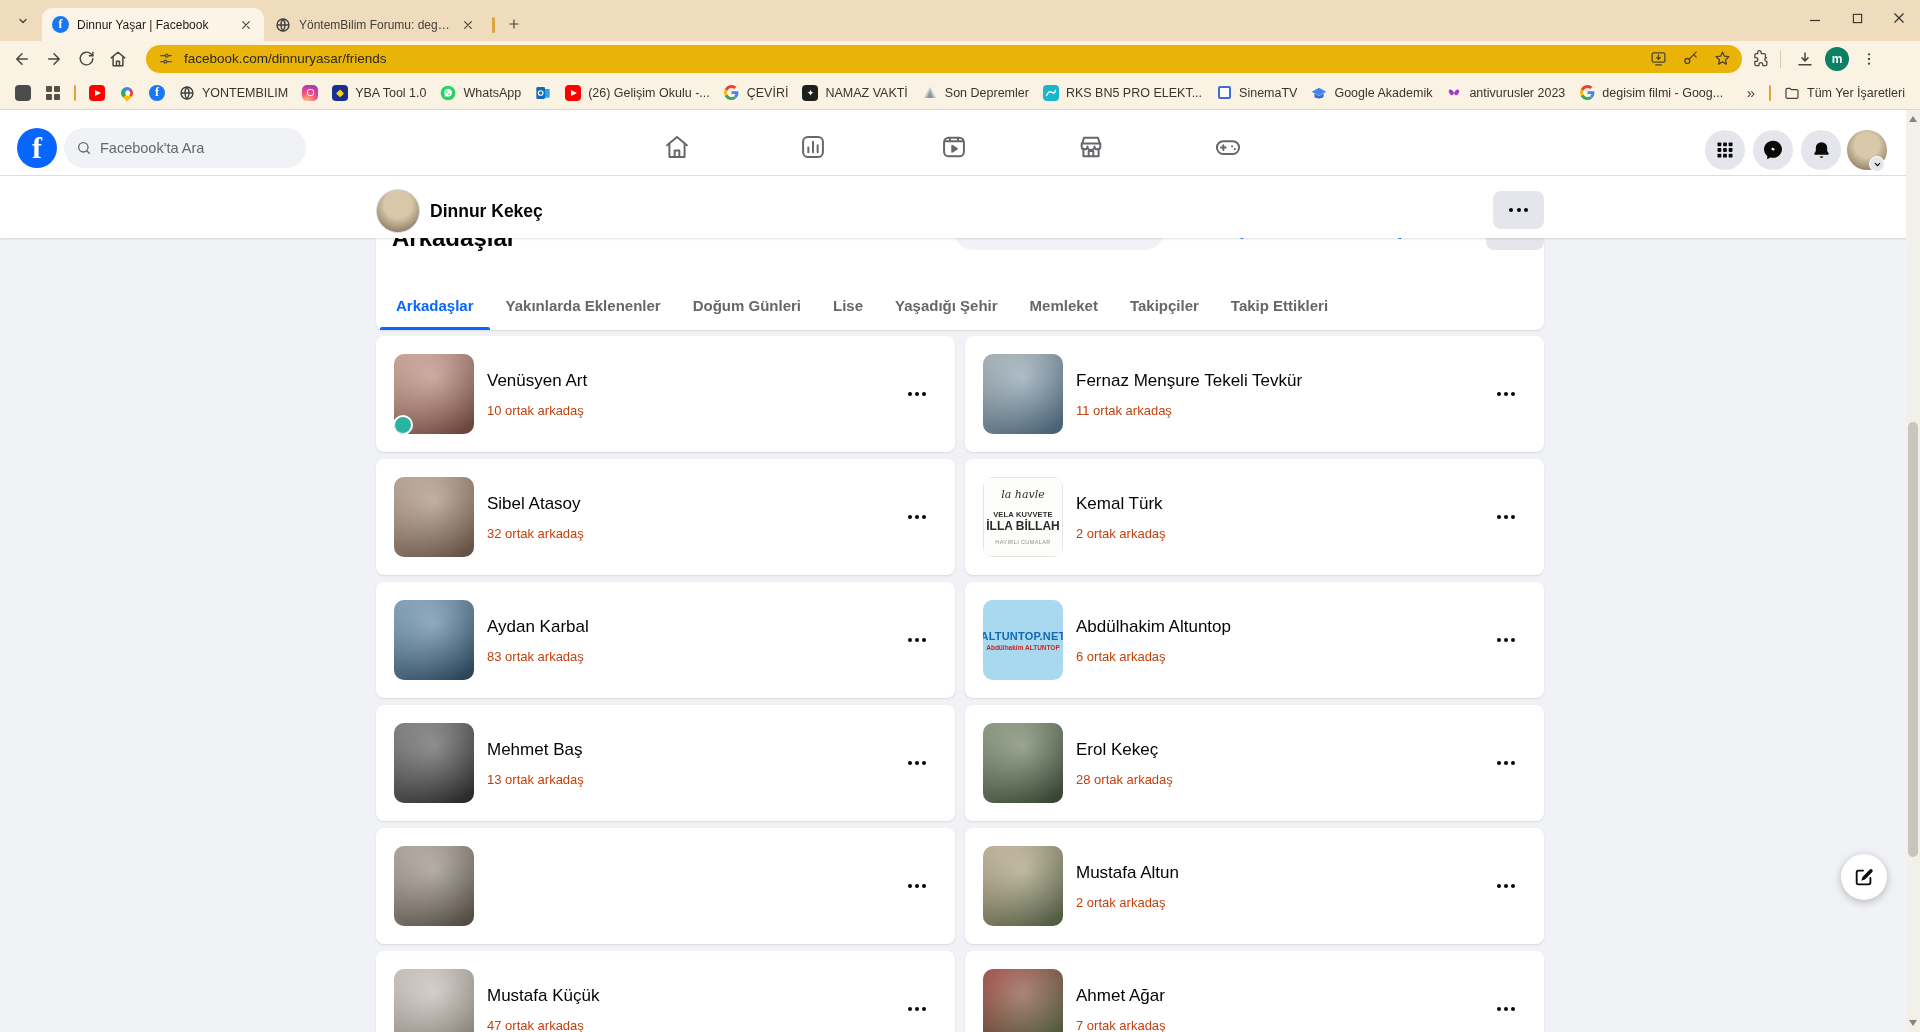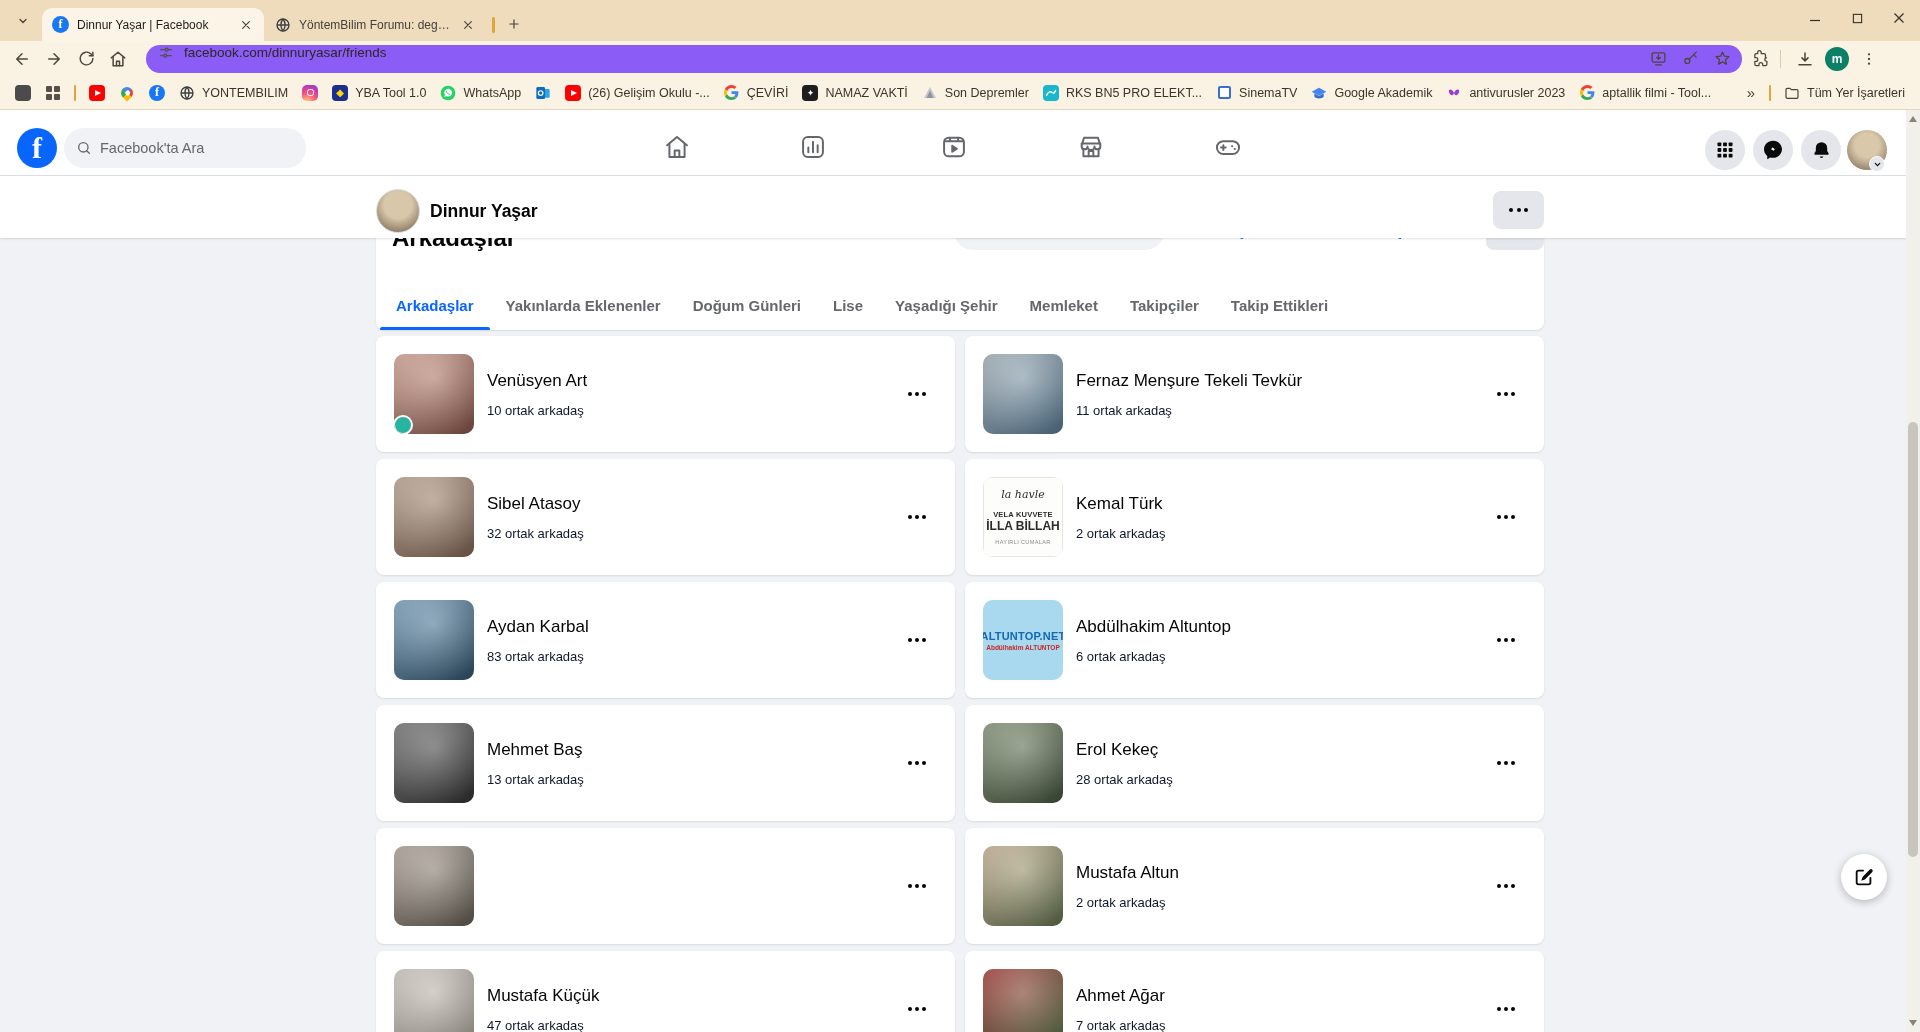--- a/index.html
+++ b/index.html
@@ -17,21 +17,21 @@
   .btab-close{width:16px;height:16px;border-radius:50%;display:flex;align-items:center;justify-content:center}
   .btab:not(.active)::after{content:"";position:absolute;right:-1px;top:8px;height:17px;width:1px}
   .tab-sep{width:3px;height:16px;background:#DEA53E;border-radius:2px;margin:0 6px 8px 6px}
   .newtab-btn{width:26px;height:26px;margin-bottom:4px;display:flex;align-items:center;justify-content:center;color:#4a4337}
   .wincontrols{position:absolute;right:0;top:0;height:36px;display:flex}
   .winbtn{width:42px;height:36px;display:flex;align-items:center;justify-content:center;color:#36302a}
 
   .toolbar{position:absolute;left:0;top:41px;width:1920px;height:35px;background:#FAF2E3;display:flex;align-items:center}
   .navbtn{width:28px;height:28px;margin-left:4px;border-radius:50%;display:flex;align-items:center;justify-content:center;color:#4d453a}
   .navbtn:first-child{margin-left:8px}
-  .omnibox{height:28px;flex:0 0 auto;width:1596px;margin-left:14px;background:#8b5cf6;border-radius:14px;display:flex;align-items:flex-start;padding:0 6px 0 12px}
+  .omnibox{height:28px;flex:0 0 auto;width:1596px;margin-left:14px;background:#eab308;border-radius:14px;display:flex;align-items:center;padding:0 6px 0 12px}
   .omni-icon{color:#55504a;display:flex;align-items:center;margin-right:10px}
   .omni-url{font-size:13.5px;color:#2c2archive82a;color:#2c2823;flex:1;white-space:nowrap}
   .omni-right{display:flex;align-items:center;gap:4px}
   .omni-right .navbtn{margin-left:0}
   .tb-sep{width:1px;height:18px;background:#D9CBAF;margin:0 6px}
   .avatar-m{width:24px;height:24px;border-radius:50%;background:#0b8064;color:#fff;font-size:12px;font-weight:bold;display:flex;align-items:center;justify-content:center}
 
   .bookmarks{position:absolute;left:0;top:76px;width:1920px;height:34px;background:#FAF2E3;border-bottom:1px solid #E4D7BE;display:flex;align-items:center;padding:0 8px;font-size:12.5px;color:#3a352c}
   .bm{display:flex;align-items:center;height:24px;padding:0 7px;border-radius:6px;flex:0 0 auto}
   .bm-ic{width:16px;height:16px;display:flex;align-items:center;justify-content:center}
@@ -81,21 +81,21 @@
   .ftab.active{color:#0866FF}
   .ftab.active::after{content:"";position:absolute;left:0;right:0;bottom:0;height:3px;background:#0866FF;border-radius:2px 2px 0 0}
 
   .friends-grid{position:absolute;left:376px;top:226px;width:1168px;display:grid;grid-template-columns:1fr 1fr;column-gap:10px;row-gap:7px;z-index:1}
   .fcard{background:#fff;border-radius:8px;box-shadow:0 1px 2px rgba(0,0,0,.1);height:116px;display:flex;align-items:center;padding:0 16px 0 18px;position:relative}
   .favatar{width:80px;height:80px;border-radius:10px;flex:0 0 auto;position:relative;overflow:hidden;background:#ddd}
   .favatar .shade{position:absolute;inset:0;background:radial-gradient(circle at 50% 30%,rgba(255,255,255,.25),rgba(0,0,0,.18) 85%)}
   .av-badge{position:absolute;left:-1px;bottom:-1px;width:20px;height:20px;border-radius:50%;border:2px solid #fff}
   .fmeta{margin-left:13px;flex:1;min-width:0}
   .fname{font-size:17px;font-weight:normal;color:#050505;white-space:nowrap;overflow:hidden;text-overflow:ellipsis}
-  .fmutual{font-size:13px;color:#0f172a;margin-top:12px}
+  .fmutual{font-size:13px;color:#c2410c;margin-top:12px}
   .fmore{position:absolute;right:20px;top:40px;width:36px;height:36px;border:none;background:transparent;display:flex;align-items:center;justify-content:center;border-radius:50%}
   
   .av-card-k{position:absolute;inset:0;background:#fdfdfb;border:1px solid #e7e5df;display:flex;flex-direction:column;align-items:center;justify-content:center;text-align:right;color:#2b2b2b}
   .av-card-k .script{font-family:"DejaVu Serif",serif;font-style:italic;font-size:11px;line-height:1}
   .av-card-k .b1{font-size:7.5px;font-weight:bold;margin-top:10px;letter-spacing:.2px}
   .av-card-k .b2{font-size:12px;font-weight:bold}
   .av-card-k .ft{font-size:5.5px;color:#8a8a8a;margin-top:6px;letter-spacing:.4px}
   
   .av-card-a{position:absolute;inset:0;display:flex;flex-direction:column;align-items:center;justify-content:center;text-align:center}
   .av-card-a .t{font-size:11px;font-weight:800;letter-spacing:.2px}
@@ -426,21 +426,21 @@
   </span>
       <span class="bm">
     <span class="bm-ic">
           <svg width="15" height="15" viewBox="0 0 48 48">
             <path fill="#EA4335" d="M24 9.5c3.5 0 6.6 1.2 9.1 3.6l6.8-6.8C35.6 2.4 30.2 0 24 0 14.6 0 6.5 5.4 2.6 13.2l7.9 6.2C12.4 13.4 17.7 9.5 24 9.5z"></path>
             <path fill="#4285F4" d="M46.1 24.5c0-1.6-.1-3.1-.4-4.5H24v9h12.4c-.5 2.9-2.2 5.4-4.6 7l7.5 5.8c4.4-4.1 6.8-10.1 6.8-17.3z"></path>
             <path fill="#FBBC05" d="M10.5 28.6a14.5 14.5 0 0 1 0-9.2l-7.9-6.2a24 24 0 0 0 0 21.6z"></path>
             <path fill="#34A853" d="M24 48c6.2 0 11.4-2 15.2-5.5l-7.5-5.8c-2 1.4-4.6 2.2-7.7 2.2-6.3 0-11.6-3.9-13.5-9.3l-7.9 6.2C6.5 42.6 14.6 48 24 48z"></path>
           </svg>
         </span>
-    <span class="bm-label">aptallik filmi - Tool...</span>
+    <span class="bm-label">degisim filmi - Goog...</span>
   </span>
     </span>
   <span class="bm-spacer"></span>
   <span class="bm-overflow">»</span>
   <span class="bm-sep"></span>
   <span class="bm">
     <span class="bm-ic">
         <svg width="16" height="16" viewBox="0 0 24 24" fill="none" stroke="#4a4337" stroke-width="1.8" stroke-linejoin="round">
           <path d="M3 7a2 2 0 0 1 2-2h4l2 2h8a2 2 0 0 1 2 2v9a2 2 0 0 1-2 2H5a2 2 0 0 1-2-2z"></path>
         </svg>
@@ -545,21 +545,21 @@
     <div class="fb-avatar-top" style="left:1847px"></div>
     <div class="fb-avatar-chev">
         <svg width="9" height="9" viewBox="0 0 24 24" fill="none" stroke="currentColor" stroke-width="3" stroke-linecap="round">
           <path d="M6 9l6 6 6-6"></path>
         </svg>
       </div>
   </div>
 
   <div class="profile-strip">
     <div class="strip-avatar"></div>
-    <div class="strip-name">Dinnur Yaşar</div>
+    <div class="strip-name">Dinnur Kekeç</div>
     <button class="strip-more">
         <span class="dots">
           <i></i>
           <i></i>
           <i></i>
         </span>
       </button>
   </div>
 
   <div class="friends-panel">

